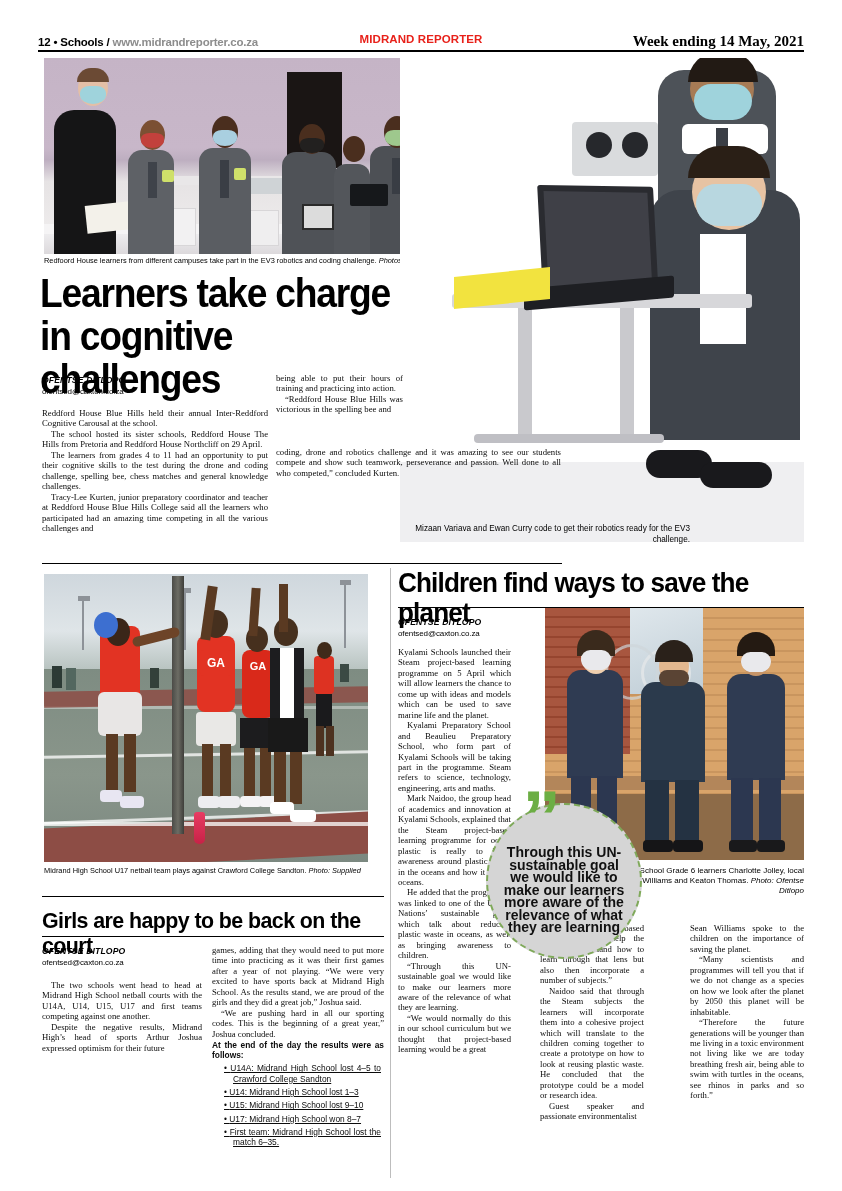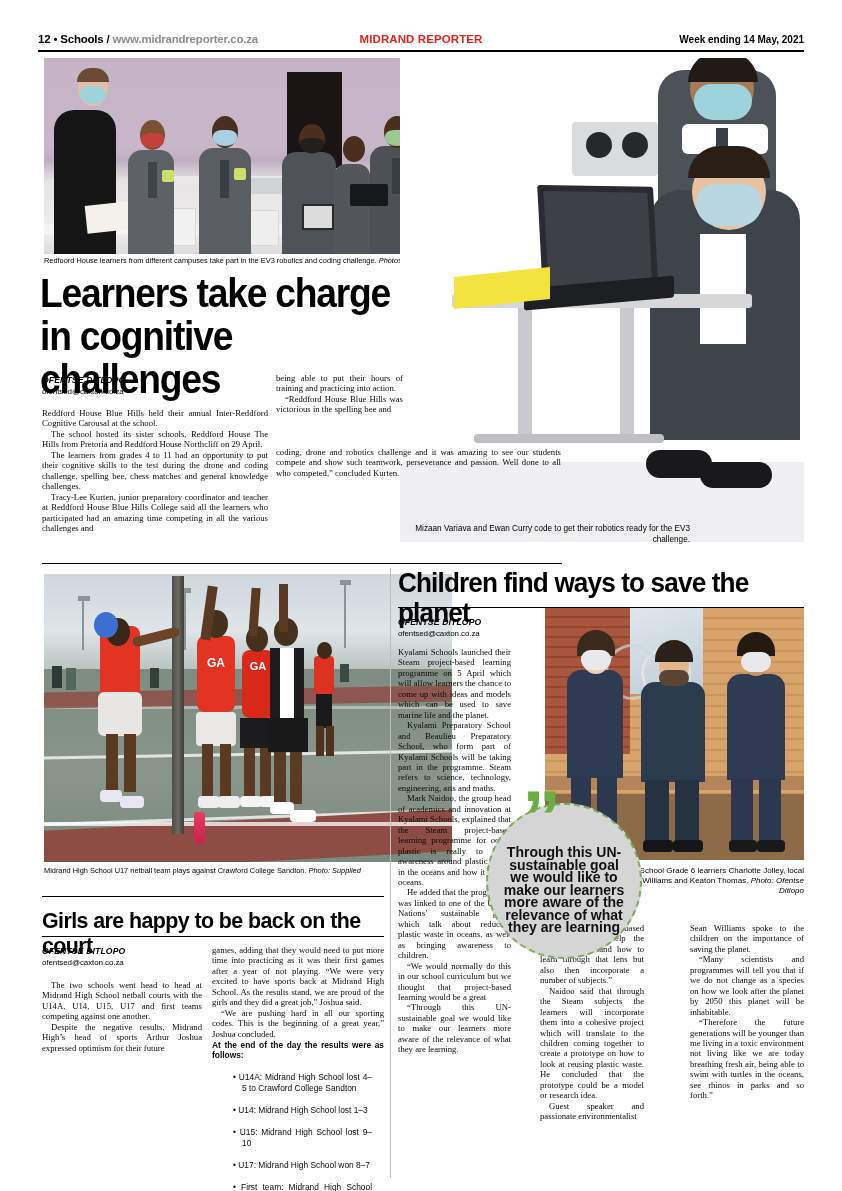--- a/index.html
+++ b/index.html
@@ -22,21 +22,21 @@
   }
   .mh-left { font-family: "Liberation Sans", sans-serif; font-size: 11.5px; font-weight: 700; letter-spacing: -0.2px;}
   .mh-left .folio { color: #000; }
   .mh-left .sep { color:#000; font-weight:700; }
   .mh-left .url { color: #8d8d8d; font-weight: 700; }
   .mh-center {
     font-family: "Liberation Sans", sans-serif; font-size: 11.5px; font-weight: 700;
     color: #e8211a; letter-spacing: 0.1px;
     position:absolute; left: 50%; transform: translateX(-50%);
   }
-  .mh-right { font-family: Liberation Sans, sans-serif; font-size: 10px; font-weight: 700; }
+  .mh-right { font-family: Liberation Serif, serif; font-size: 15px; font-weight: 700; }
   .rule-top {
     position: absolute; left: 38px; top: 50px; width: 766px; height: 2px; background: #000;
   }
 
   
   .photo { position: absolute; overflow: hidden; background: #cfcfcf; }
   .photo .ph-inner { position:absolute; inset:0; }
 
   
   #photo-robotics { left: 44px; top: 58px; width: 394px; height: 196px; }
@@ -50,21 +50,21 @@
   .p1-mask { position:absolute; border-radius:40% 40% 55% 55%; }
   .p1-table { position:absolute; left:0; bottom:0; width:100%; height:22px;
     background:linear-gradient(to bottom,#efeef0,#dcd9dc); }
   .p1-tab { position:absolute; width:36px; height:22px; background:#17171c; border-radius:2px; }
 
   
   #photo-laptop { left: 400px; top: 58px; width: 404px; height: 484px; }
   .p2-bg { position:absolute; inset:0; background:#ffffff; }
 
   
-  #photo-netball { left: 44px; top: 574px; width: 408px; height: 288px; }
+  #photo-netball { left: 44px; top: 574px; width: 324px; height: 288px; }
   .p3-sky { position:absolute; left:0; top:0; width:100%; height:33%;
     background:linear-gradient(to bottom,#cfd7dd,#dfe5e8 60%,#b9c4c1); }
   .p3-court { position:absolute; left:0; top:33%; width:100%; height:67%;
     background:linear-gradient(to bottom,#7e8c82,#8a968b 55%,#7b8880); }
   .p3-red { position:absolute; left:0; bottom:0; width:100%; height:42px;
     background:#8d4d45; transform: skewY(-3deg); }
   .p3-line { position:absolute; background:rgba(255,255,255,.75); height:3px; }
   .p3-pole { position:absolute; left:128px; top:2px; width:12px; height:258px;
     background:linear-gradient(to right,#4b4b47,#6c6c64,#3e3e3a); }
   .p3-player { position:absolute; }
@@ -139,21 +139,21 @@
   
   #a1-c1 { left: 42px; top: 408px; width: 226px; }
   #a1-c2 { left: 276px; top: 373px; width: 127px; }
   #a1-c2b { left: 276px; top: 447px; width: 285px; }
 
   
   #a3-c1 { left: 42px; top: 980px; width: 160px; }
   #a3-c2 { left: 212px; top: 945px; width: 172px; }
   #a3-c2 .lead { font-family:"Liberation Sans", sans-serif; font-weight:700; font-size:8.4px; line-height:10.2px; text-indent:0; margin-top:1px;}
   #a3-c2 ul { margin:0; padding:0 0 0 9px; list-style:none; font-family:"Liberation Sans", sans-serif; font-size:8.4px; line-height:10.3px;}
-  #a3-c2 ul li { text-indent:-9px; padding-left:9px; margin:12px; }
+  #a3-c2 ul li { text-indent:-9px; padding-left:9px; margin:3px;text-decoration:underline; }
   #a3-c2 ul li:before { content:"\2022  "; }
 
   
   #a2-c1 { left: 398px; top: 647px; width: 113px; }
   #a2-c2 { left: 540px; top: 923px; width: 104px; }
   #a2-c4 { left: 690px; top: 923px; width: 114px; }
 
   
   #pullquote {
     position: absolute; left: 486px; top: 803px; width: 152px; height: 152px;
@@ -433,22 +433,22 @@
   <div class="byline" id="by-2">
     <div class="name">OFENTSE DITLOPO</div>
     <div class="mail">ofentsed@caxton.co.za</div>
   </div>
 
   <div class="col" id="a2-c1">
     <p class="noindent">Kyalami Schools launched their Steam project-based learning programme on 5 April which will allow learners the chance to come up with ideas and models which can be used to save marine life and the planet.</p>
     <p>Kyalami Preparatory School and Beaulieu Preparatory School, who form part of Kyalami Schools will be taking part in the programme. Steam refers to science, technology, engineering, arts and maths.</p>
     <p>Mark Naidoo, the group head of academics and innovation at Kyalami Schools, explained that the Steam project-based learning programme for ocean plastic is really to bring awareness around plastic waste in the oceans and how it affects oceans.</p>
     <p>He added that the programme was linked to one of the United Nations’ sustainable goals which talk about reducing plastic waste in oceans, as well as bringing awareness to children.</p>
+    <p>“Through this UN-sustainable goal we would like to make our learners more aware of the relevance of what they are learning.</p>
     <p>“We would normally do this in our school curriculum but we thought that project-based learning would be a great</p>
-    <p>“Through this UN-sustainable goal we would like to make our learners more aware of the relevance of what they are learning.</p>
   </div>
 
   <div class="col" id="a2-c2">
     <p class="noindent">vehicle for enquiry-based learning and to help the children understand how to learn through that lens but also then incorporate a number of subjects.”</p>
     <p>Naidoo said that through the Steam subjects the learners will incorporate them into a cohesive project which will translate to the children coming together to create a prototype on how to look at reusing plastic waste. He concluded that the prototype could be a model or research idea.</p>
     <p>Guest speaker and passionate environmentalist</p>
   </div>
 
   <div class="col" id="a2-c4">
     <p class="noindent">Sean Williams spoke to the children on the importance of saving the planet.</p>

